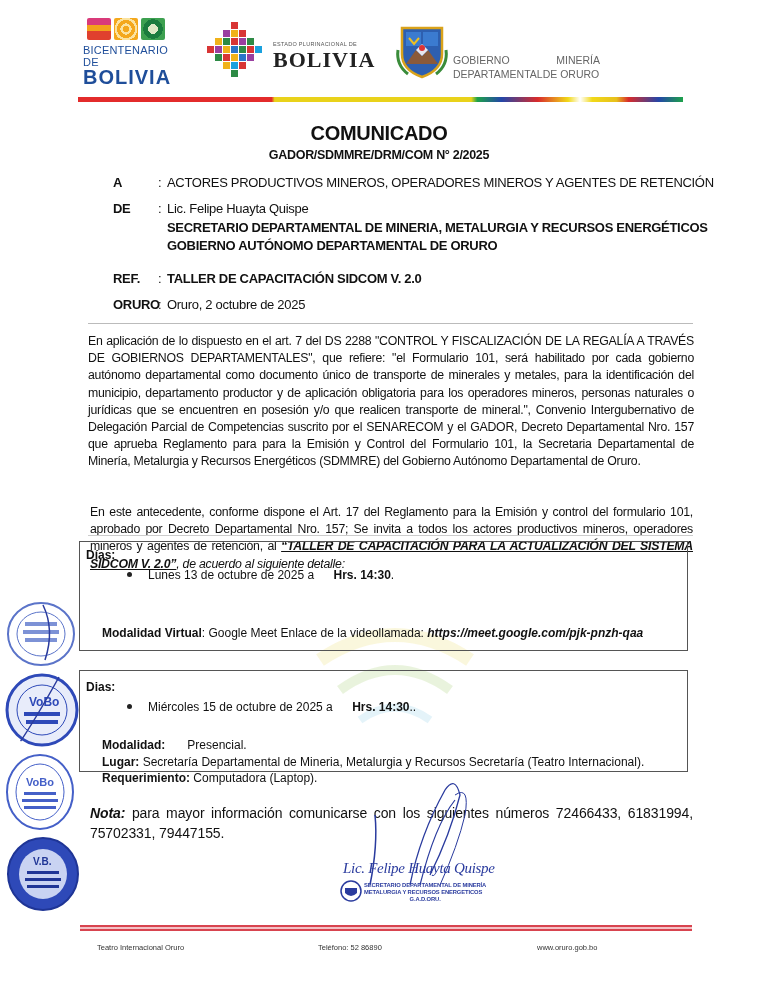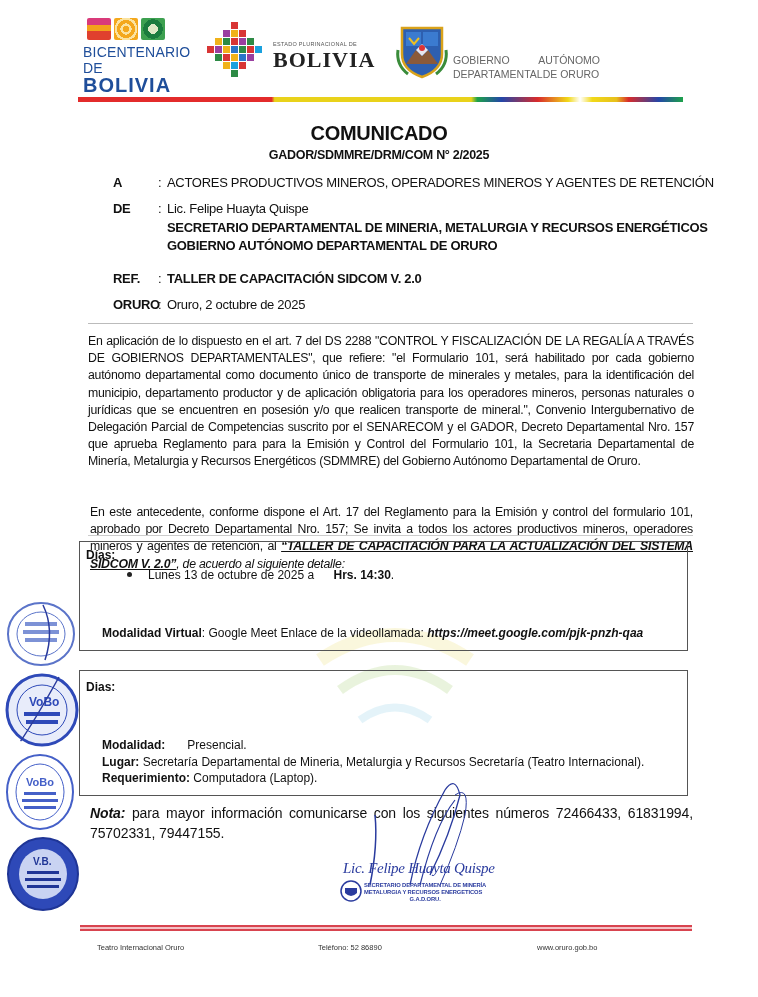--- a/index.html
+++ b/index.html
@@ -4,21 +4,21 @@
 <style>
   * { box-sizing: border-box; margin: 0; padding: 0; }
   html, body { width: 758px; height: 997px; background: #ffffff; overflow: hidden; }
   body { position: relative; font-family: "Liberation Sans", sans-serif; color: #111; }
 
   
   .header { position: absolute; left: 0; top: 0; width: 758px; height: 110px; }
   .logo-bicentenario { position: absolute; left: 83px; top: 18px; width: 100px; height: 64px; }
   .bic-icons { display: flex; gap: 3px; margin-left: 4px; }
   .bic-icon { width: 24px; height: 22px; border-radius: 2px; }
-  .bic-sub { font-size: 14px; color: #1f4e9a; letter-spacing: 0.2px; margin-top: 4px; }
+  .bic-sub { font-size: 11px; color: #1f4e9a; letter-spacing: 0.2px; margin-top: 4px; }
   .bic-main { font-size: 20px; font-weight: bold; color: #1f4e9a; line-height: 18px; letter-spacing: 1px; }
   .logo-estado { position: absolute; left: 205px; top: 22px; width: 160px; height: 60px; }
   .estado-mosaic { position: absolute; left: 0; top: 0; width: 60px; height: 58px; }
   .estado-mosaic span { position: absolute; width: 7px; height: 7px; }
   .estado-sub { position: absolute; left: 68px; top: 19px; font-size: 5.5px; color: #555; letter-spacing: 0.3px; }
   .estado-main { position: absolute; left: 68px; top: 25px; font-family: "Liberation Serif", serif; font-size: 22px; font-weight: bold; color: #222; letter-spacing: 1px; }
   .logo-oruro { position: absolute; left: 392px; top: 20px; width: 60px; height: 60px; }
   .oruro-text { position: absolute; left: 453px; top: 53px; font-size: 10.5px; color: #666; line-height: 14px; }
   .oruro-text .l1 { display: flex; justify-content: space-between; width: 147px; }
   .rainbow-bar { position: absolute; left: 78px; top: 97px; width: 605px; height: 5px;
@@ -122,21 +122,21 @@
     <path d="M17 18 L22 24 L27 18" stroke="#f0c020" stroke-width="2" fill="none"></path>
     <path d="M14 44 L24 30 L30 36 L36 30 L46 44 Z" fill="#8a5a3a"></path>
     <path d="M24 30 L30 36 L36 30 L30 24 Z" fill="#e7e7f0"></path>
     <circle cx="30" cy="28" r="3" fill="#d33"></circle>
     <path d="M6 30 Q4 45 16 54" stroke="#3a8c3a" stroke-width="3" fill="none"></path>
     <path d="M54 30 Q56 45 44 54" stroke="#3a8c3a" stroke-width="3" fill="none"></path>
   </svg>
   <div class="oruro-text">
     <div class="l1">
         <span>GOBIERNO</span>
-        <span>AUTÓNOMO</span>
+        <span>MINERÍA</span>
       </div>
     <div>DEPARTAMENTALDE ORURO</div>
   </div>
 
   <div class="rainbow-bar"></div>
 </div>
 
 <div class="title">COMUNICADO</div>
 <div class="subtitle">GADOR/SDMMRE/DRM/COM N° 2/2025</div>
 
@@ -186,22 +186,25 @@
 <div class="box" style="top:541px; height:110px;">
   <div class="box-label" style="top:6px;">Días:</div>
   <div class="bullet-row" style="top:26px;">
     <span class="bullet-dot"></span><span>Lunes 13 de octubre de 2025 a </span><span class="b">Hrs. 14:30</span><span>.</span>
   </div>
   <div class="box-line" style="top:84px;">
     <span class="b">Modalidad Virtual</span><span>: Google Meet Enlace de la videollamada: </span><span class="bi">https://meet.google.com/pjk-pnzh-qaa</span>
   </div>
 </div>
 
-<div class="box" style="top:670px; height:126px;">
+<div class="box" style="top:670px; height:102px;">
   <div class="box-label" style="top:9px;">Dias:</div>
+  <div class="bullet-row" style="top:29px;">
+    <span class="bullet-dot"></span><span>Miércoles 15 de octubre de 2025 a </span><span class="b">Hrs. 14:30</span><span>..</span>
+  </div>
   <div class="box-line" style="top:67px;">
     <span class="b">Modalidad:</span><span style="display:inline-block;width:22px;"></span><span>Presencial.</span>
   </div>
   <div class="box-line" style="top:84px;">
     <span class="b">Lugar:</span> <span>Secretaría Departamental de Mineria, Metalurgia y Recursos Secretaría (Teatro Internacional).</span>
   </div>
   <div class="box-line" style="top:100px;">
     <span class="b">Requerimiento:</span> <span>Computadora (Laptop).</span>
   </div>
 </div>

